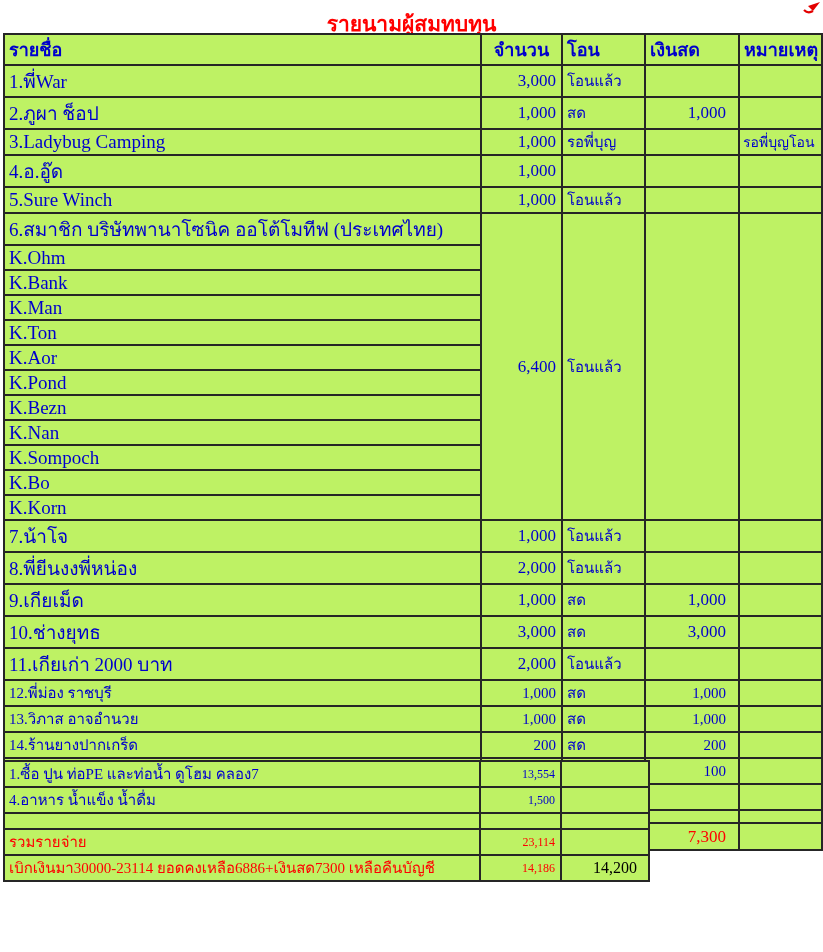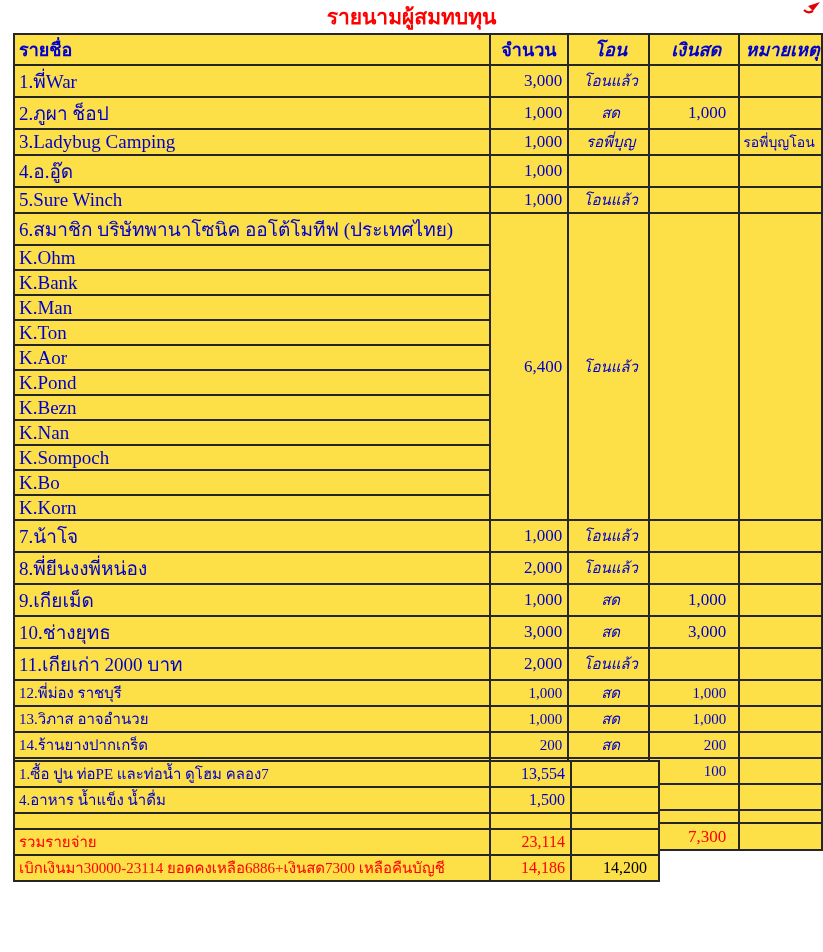--- a/index.html
+++ b/index.html
@@ -6,25 +6,25 @@
     --blue:#0000cc;
     --red:#ff0000;
     --grid:#262626;
   }
   html,body{margin:0;padding:0;}
   body{
     width:823px;height:952px;background:#ffffff;position:relative;overflow:hidden;
     font-family:"Liberation Serif","DejaVu Serif",serif;
   }
   .page-title{
-    position:absolute;top:5px;left:0;width:823px;text-align:center;
+    position:absolute;top:12px;left:0;width:823px;text-align:center;
     color:var(--red);font-weight:bold;font-size:21px;line-height:24px;
   }
   .corner-mark{position:absolute;top:1px;right:2px;width:18px;height:15px;}
-  table{border-collapse:collapse;table-layout:fixed;position:absolute;left:13px;background:#fde047;}
+  table{border-collapse:collapse;table-layout:fixed;position:absolute;left:3px;background:#bef264;}
   table.main{top:33px;}
   table.expense{top:760px;}
   td{
     border:2px solid var(--grid);
     padding:0;margin:0;overflow:hidden;white-space:nowrap;vertical-align:middle;
     color:var(--blue);
   }
   
   tr.h-hdr{height:25px;}
   tr.h-lg{height:25px;}
@@ -32,33 +32,33 @@
   tr.h-spacer{height:13px;}
   tr.h-total{height:21px;}
   tr.h-ehdr{height:20px;}
   tr.h-e{height:19px;}
   tr.h-espacer{height:16px;}
   
   .c-name{text-align:left;padding-left:4px;font-size:19px;}
   .t-sm .c-name{font-size:15px;}
   .c-amount{text-align:right;padding-right:5px;font-size:17px;}
   .t-sm .c-amount{font-size:15px;}
-  .c-transfer{text-align:center;padding-left:4px;font-size:15px;font-style:italic;}
+  .c-transfer{text-align:left;padding-left:4px;font-size:15px;}
   .c-cash{text-align:right;padding-right:12px;font-size:17px;}
   .t-sm .c-cash{font-size:15px;}
   .c-note{text-align:left;padding-left:3px;font-size:14px;}
   
   tr.hdr td{font-weight:bold;font-size:18px;color:var(--blue);}
   tr.hdr .c-amount{text-align:center;padding-right:0;}
   
   tr.row-total td{color:var(--red);}
   tr.row-total .c-name{font-size:16px;}
   
   .e-name{text-align:left;padding-left:4px;font-size:15px;}
-  .e-amount{text-align:right;padding-right:5px;font-size:16px;}
+  .e-amount{text-align:right;padding-right:5px;font-size:12px;}
   .e-note{text-align:right;padding-right:11px;font-size:16px;}
   tr.ehdr td{color:var(--red);font-size:16px;}
   tr.ehdr .e-amount{text-align:center;padding-right:0;}
   tr.ehdr .e-note{text-align:left;padding-left:4px;}
   tr.row-etotal td{color:var(--red);}
   tr.row-withdraw .e-name,tr.row-withdraw .e-amount{color:var(--red);}
   tr.row-withdraw .e-note{color:#000000;}
 </style>
 </head>
 <body>

